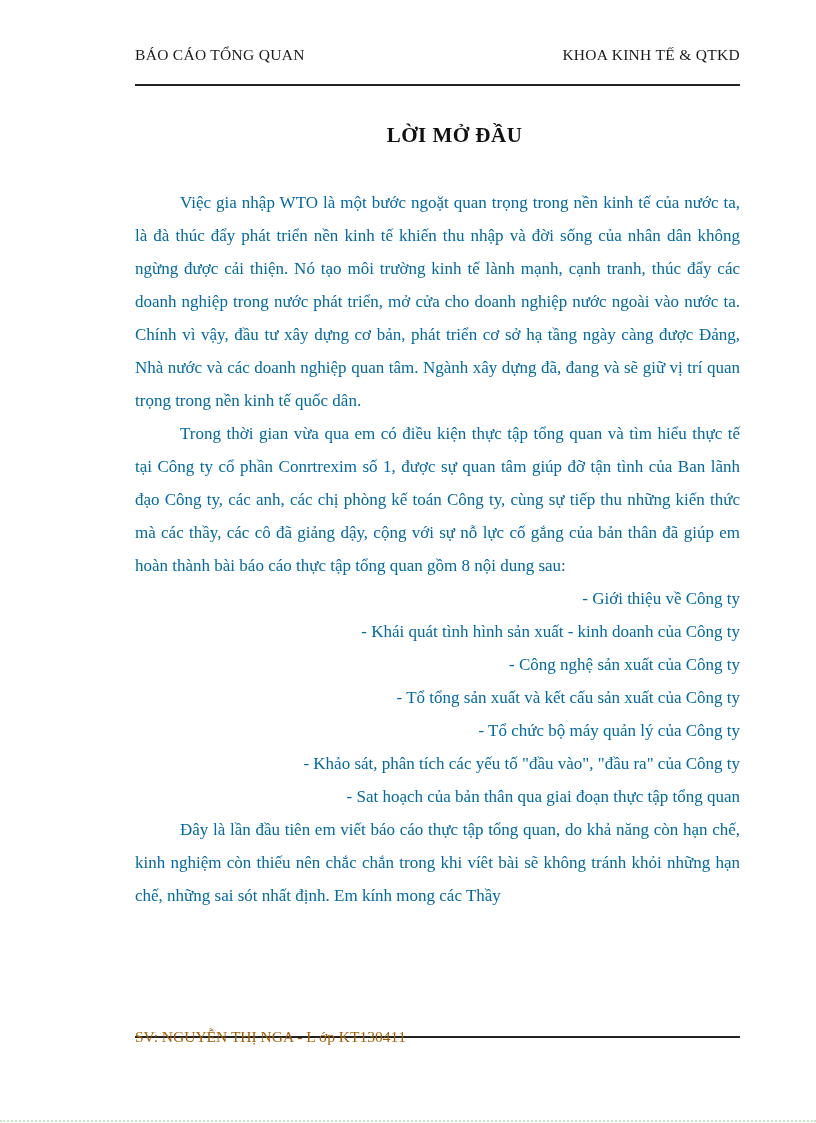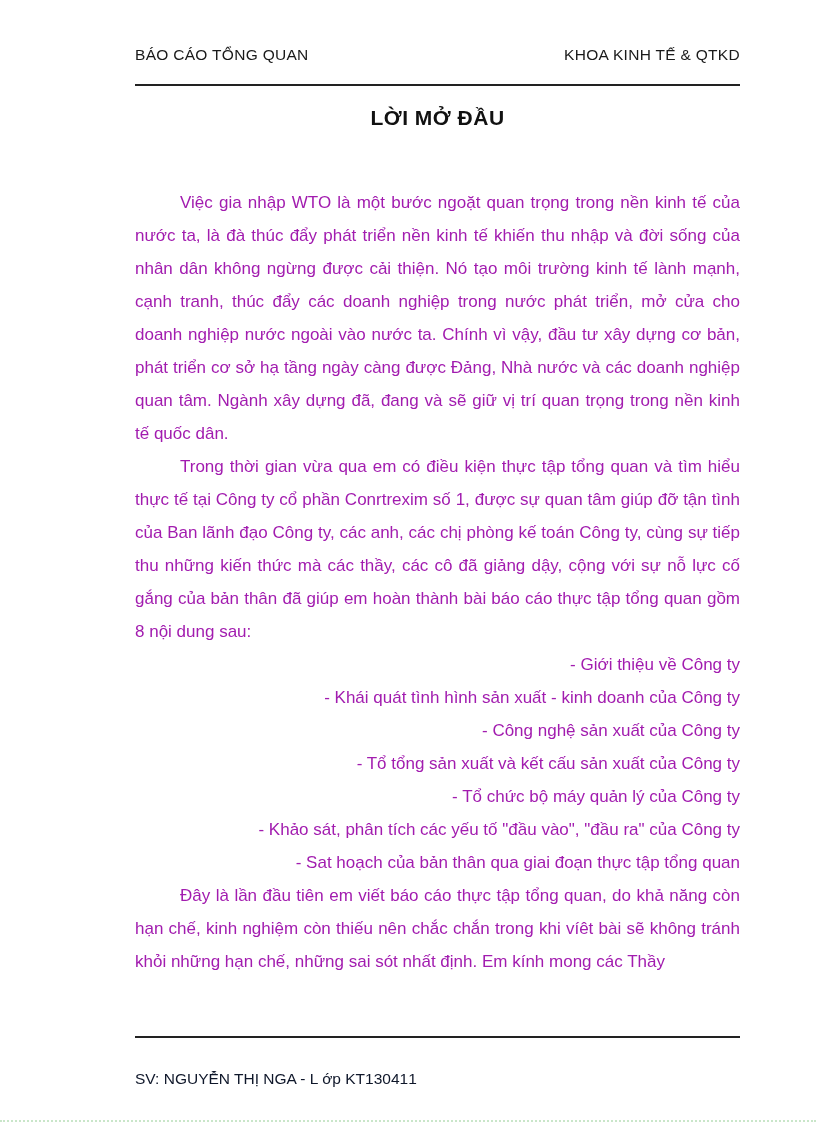--- a/index.html
+++ b/index.html
@@ -7,21 +7,21 @@
     padding: 0;
     background: #ffffff;
   }
   .page {
     position: relative;
     width: 816px;
     height: 1123px;
     margin: 0 auto;
     background: #ffffff;
     color: #111111;
-    font-family: Liberation Sans, sans-serif;
+    font-family: Liberation Serif, serif;
     overflow: hidden;
   }
   .content-col {
     position: absolute;
     left: 135px;
     width: 605px;
   }
   .header {
     top: 46px;
     display: flex;
@@ -30,54 +30,54 @@
     letter-spacing: 0.3px;
     color: #1a1a1a;
   }
   .header-rule {
     top: 84px;
     border-top: 2px solid #222222;
     height: 0;
   }
   .doc-title {
     top: 106px;
-    margin: 0;
+    margin: 17px;
     text-align: center;
     font-size: 21px;
     font-weight: bold;
     letter-spacing: 0.5px;
     color: #111111;
   }
   .body-text {
     top: 186px;
     font-size: 17px;
     line-height: 33px;
-    color: #a21caf;
+    color: #0369a1;
   }
   .body-text p {
     margin: 0;
     text-align: justify;
     text-indent: 45px;
   }
   .list-item {
     padding-left: 45px;
     text-align: right;
   }
   .footer-rule {
     top: 1036px;
     border-top: 2px solid #222222;
     height: 0;
   }
   .footer {
-    top: 1070px;
+    top: 1028px;
     display: flex;
     justify-content: flex-start;
     align-items: baseline;
     font-size: 15.5px;
-    color: #0f172a;
+    color: #a16207;
   }
   .page-bottom-edge {
     position: absolute;
     left: 0;
     right: 0;
     bottom: 1px;
     border-bottom: 2px dotted #c9e6c9;
   }
 </style>
 </head>

